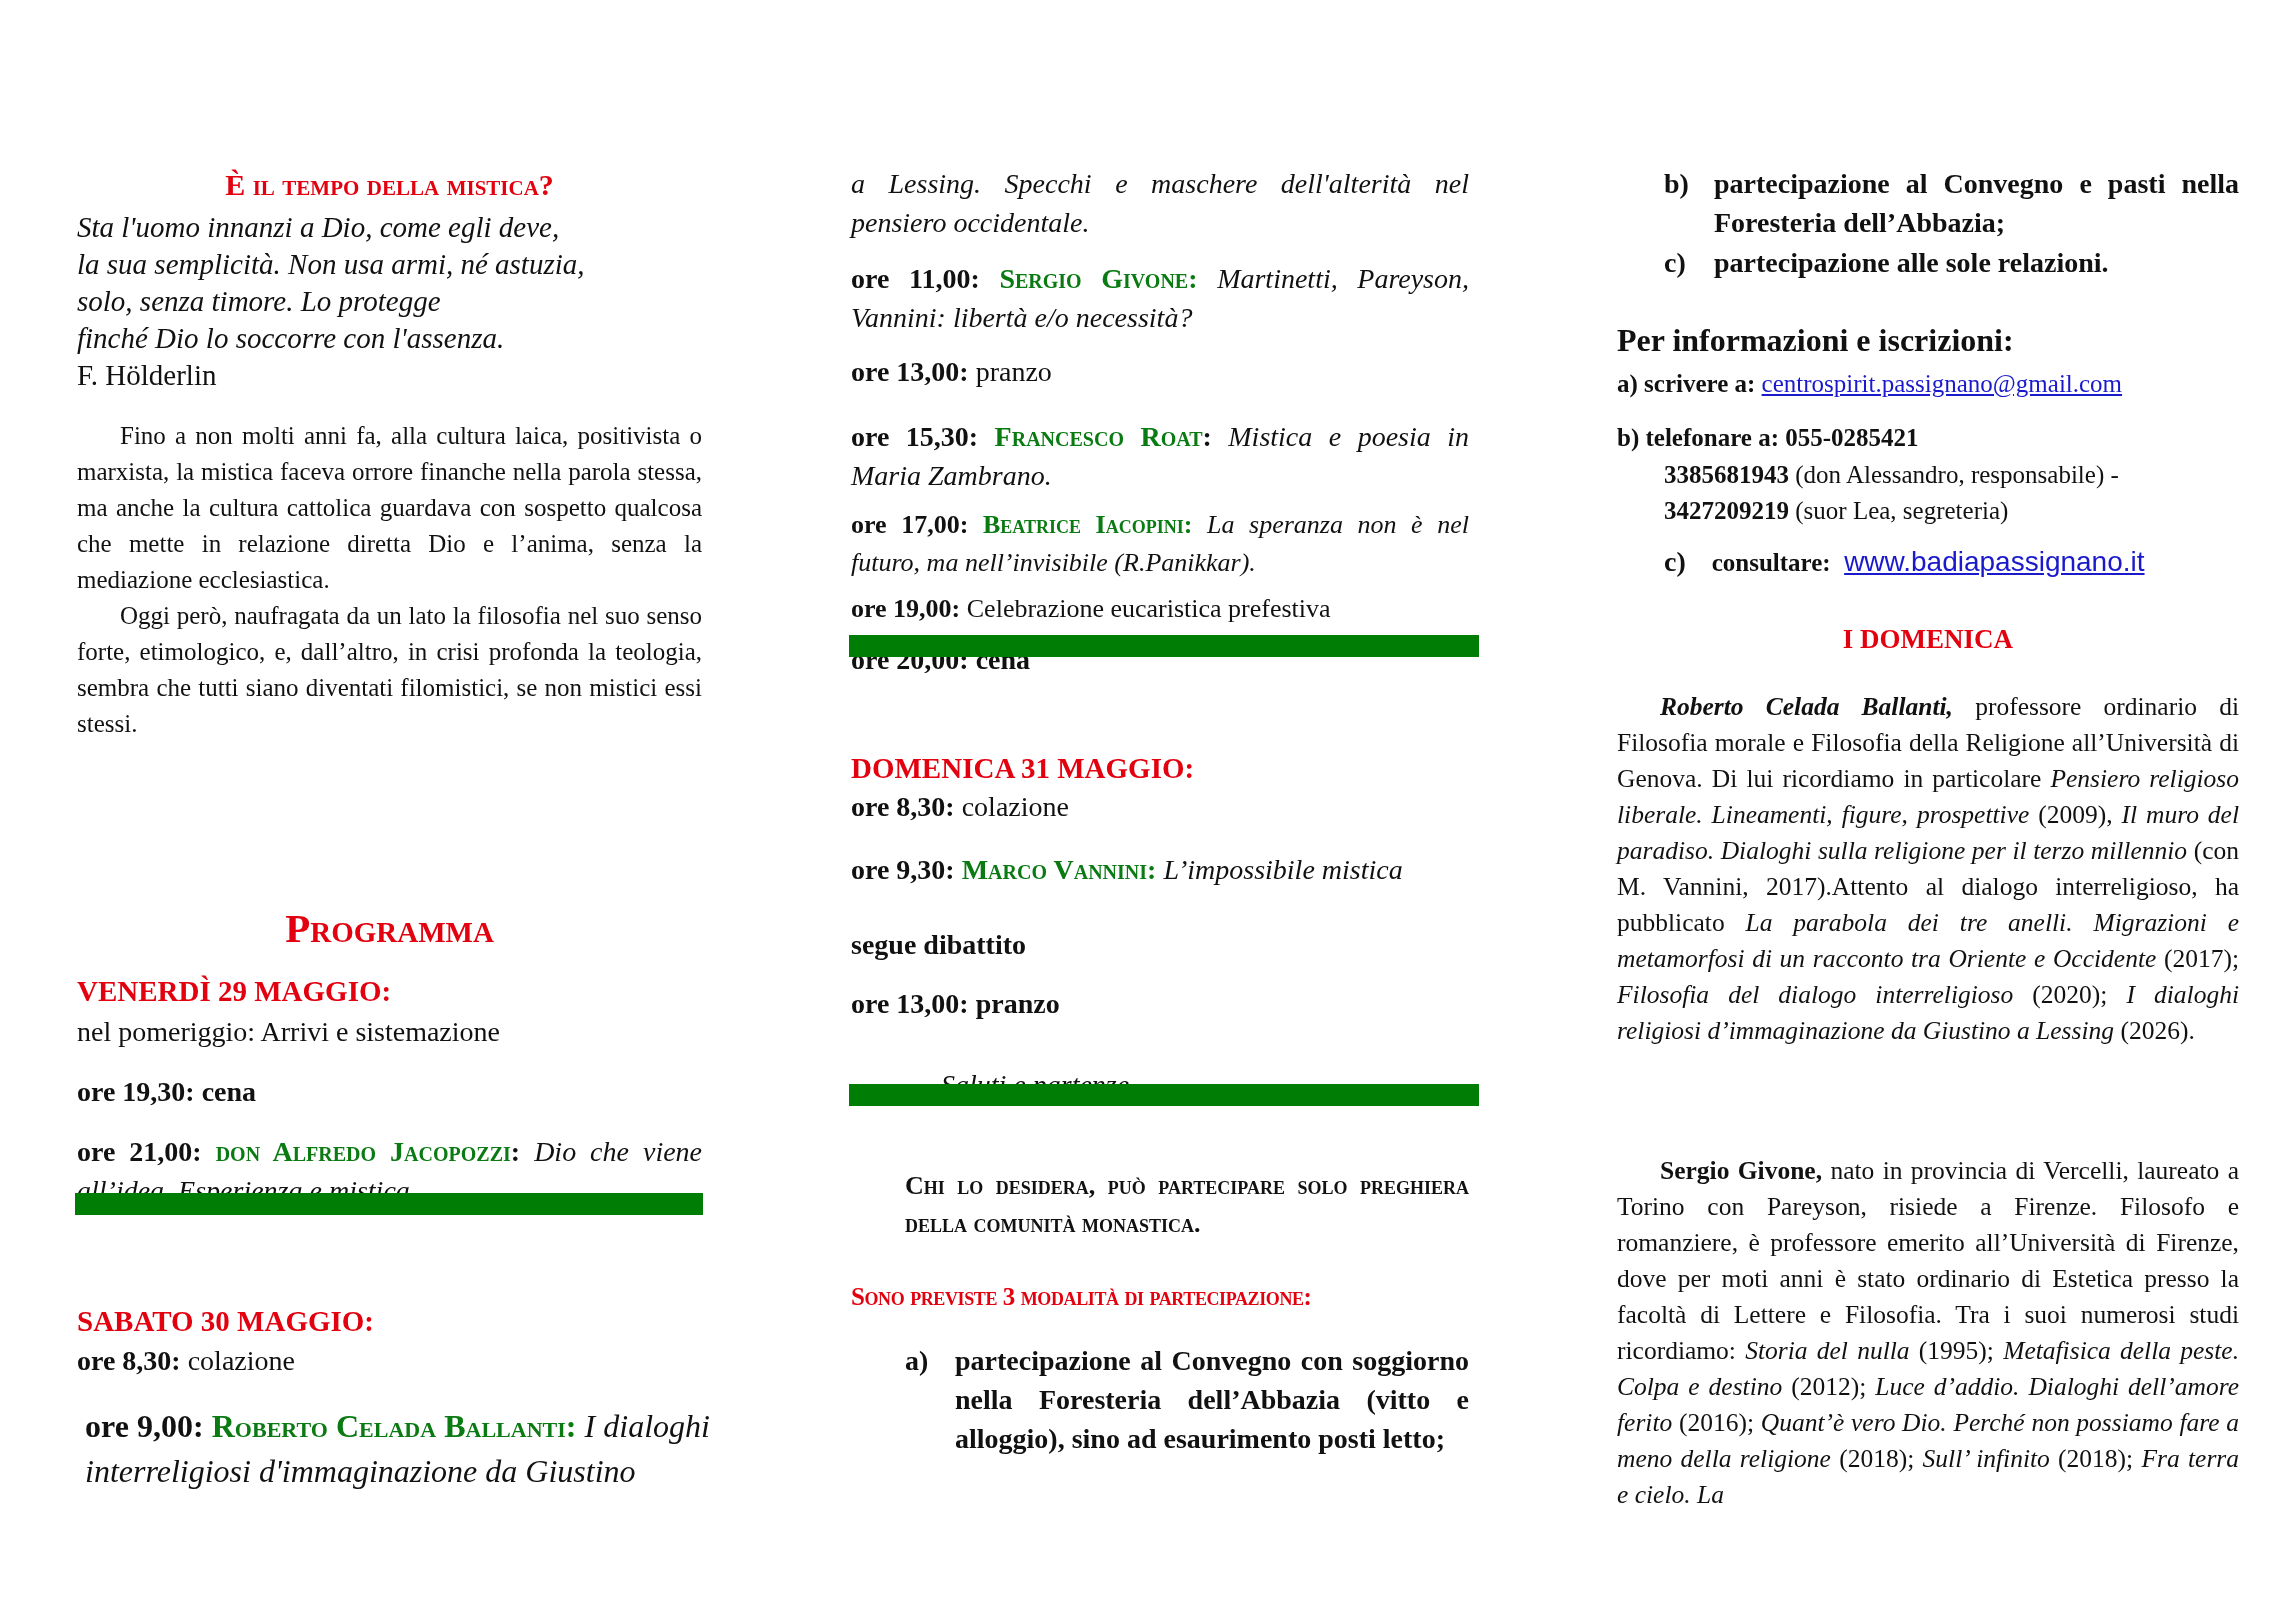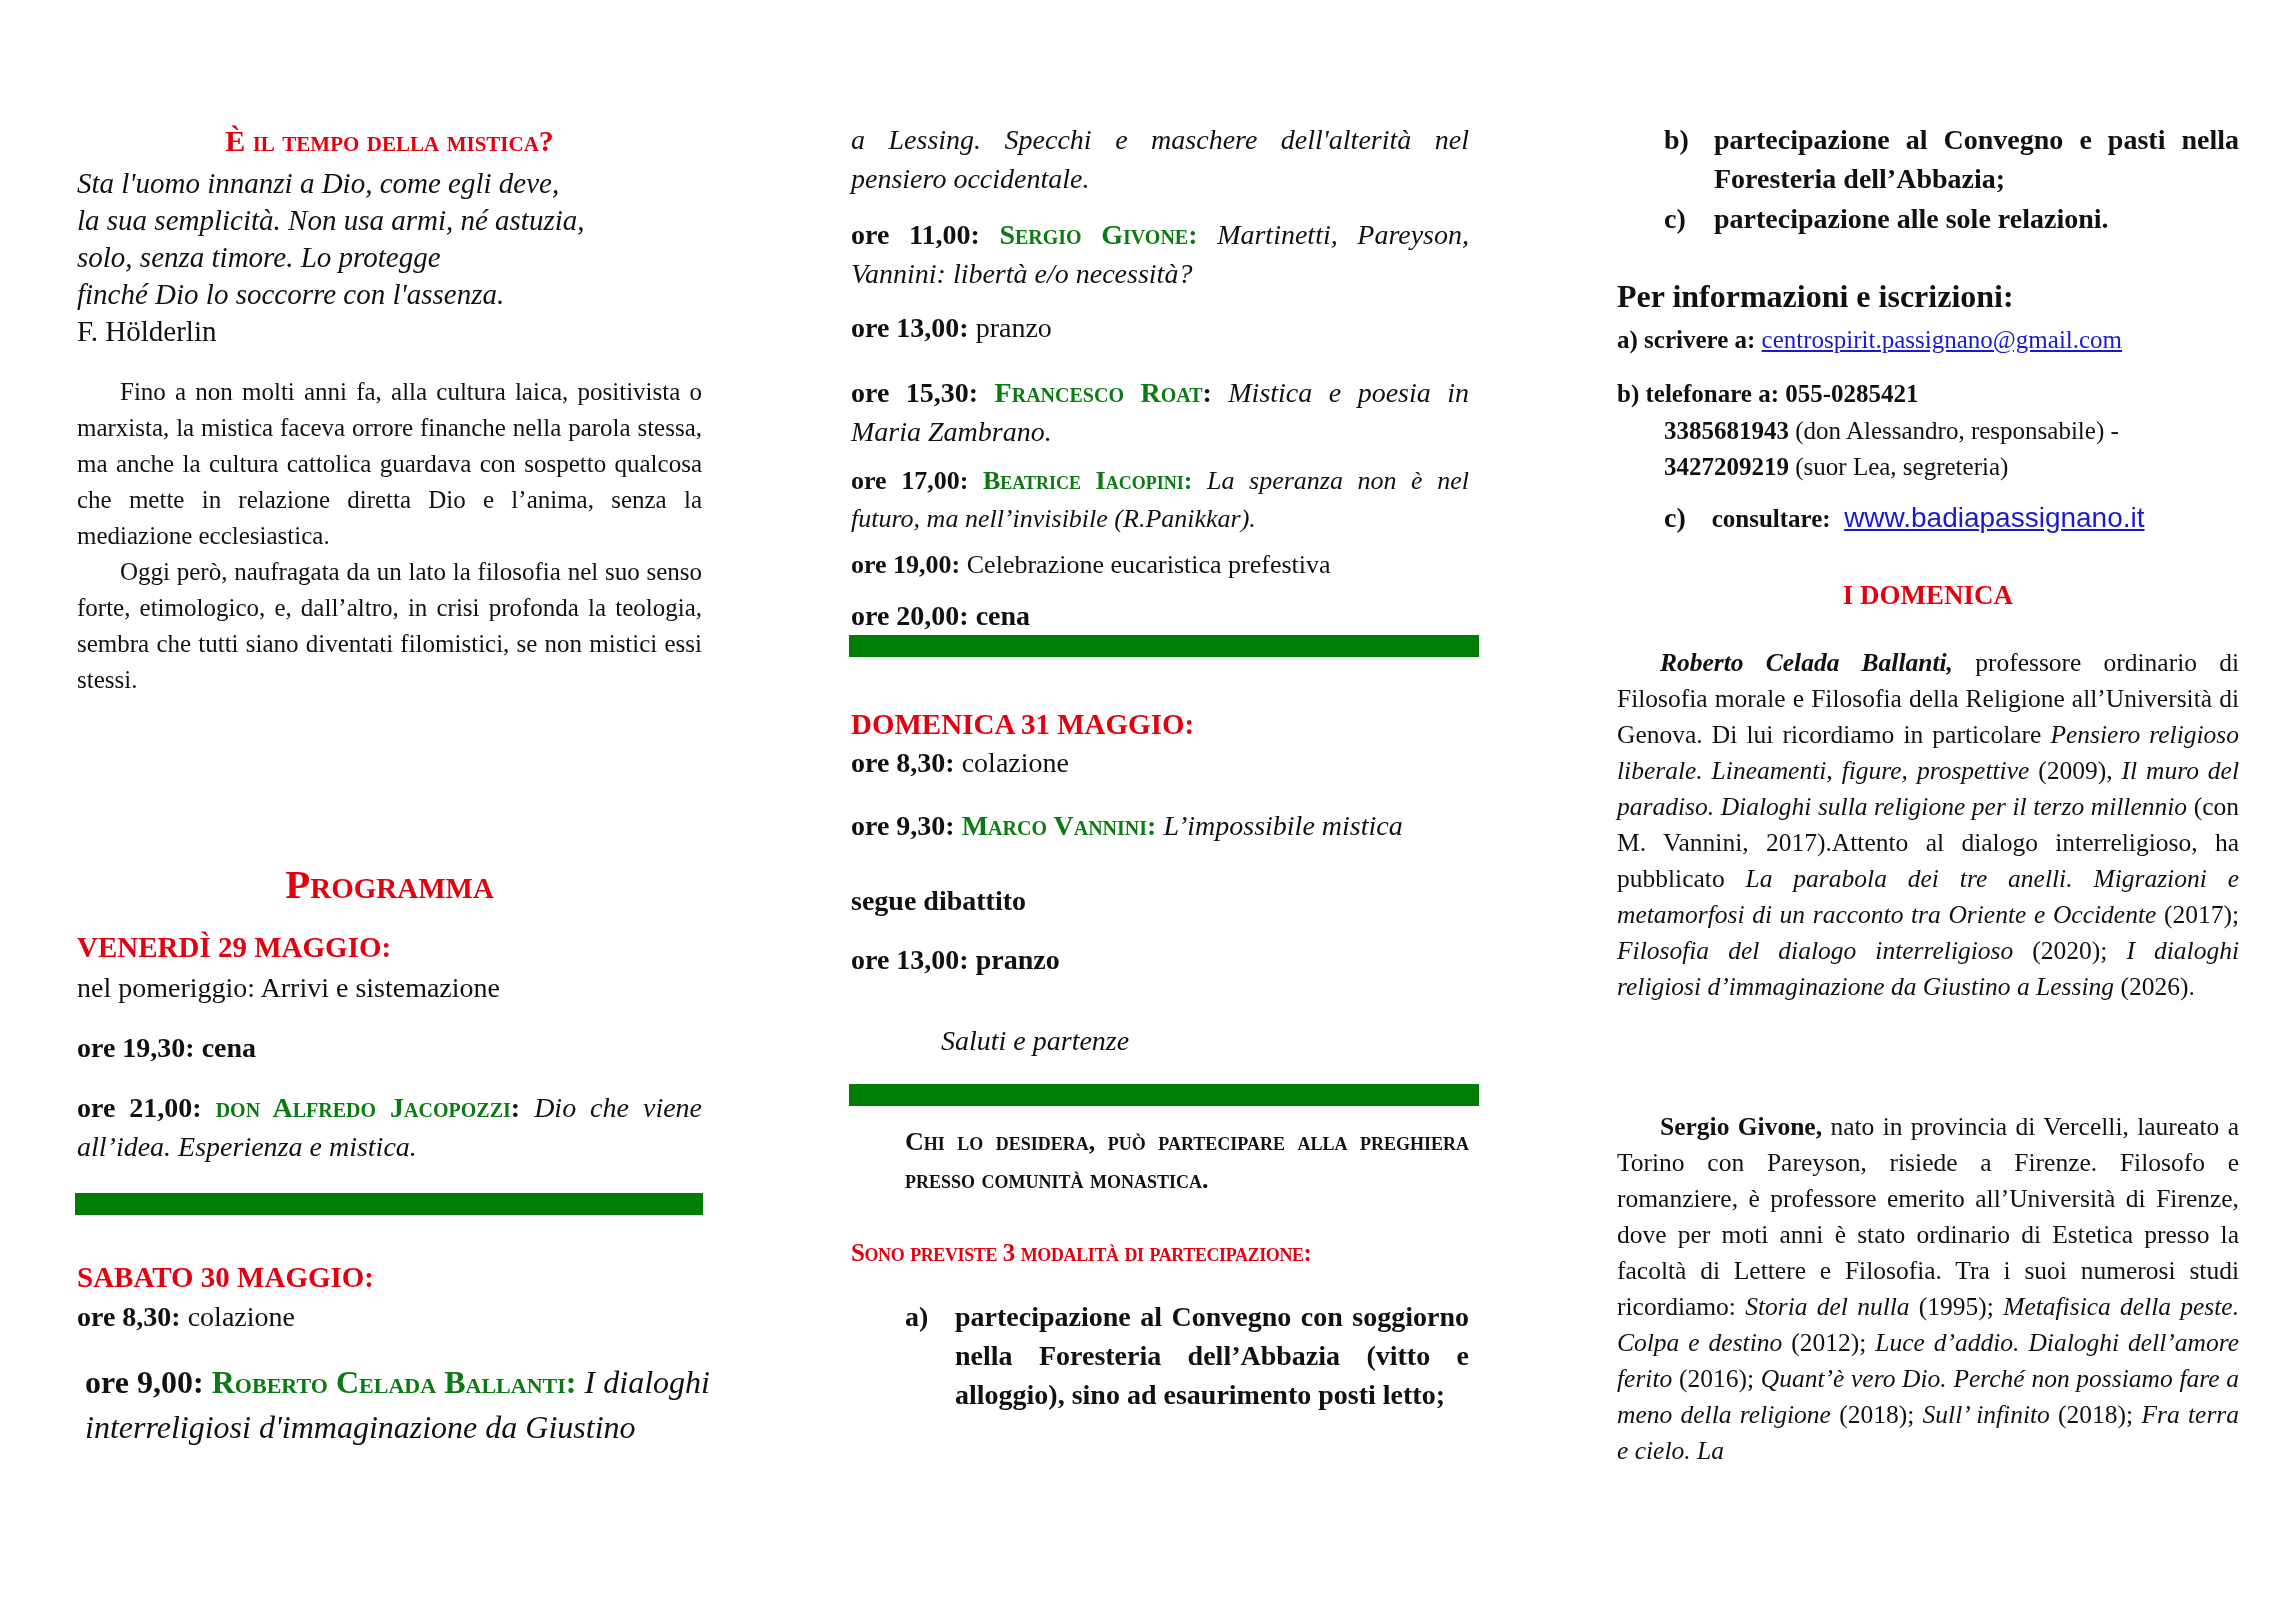--- a/index.html
+++ b/index.html
@@ -2,21 +2,21 @@
 <html style="font-size:14.3px"><head>
 <meta charset="utf-8">
 <style>
   html, body { margin: 0; padding: 0; background: #ffffff; }
   body { width: 2293px; height: 1616px; position: relative; overflow: hidden;
          font-family: "Liberation Serif", "DejaVu Serif", serif; color: #111; }
   .col { position: absolute; top: 0; }
   .col1 { left: 77px; width: 625px; }
   .col2 { left: 851px; width: 618px; }
   .col3 { left: 1617px; width: 622px; }
-  .abs { position: absolute; }
+  .abs { position: absolute; margin-top: 44px; }
   .red { color: #e3000f; }
   .green { color: #0a7a12; }
   .sc { font-variant: small-caps; }
   .b { font-weight: bold; }
   .i { font-style: italic; }
   .just { text-align: justify; }
   .line { font-size: 27px; line-height: 36px; }
   .title-red { font-weight: bold; color: #e3000f; }
   .bar { position: absolute; height: 21.5px; background: #007d05; }
   p { margin: 0; }
@@ -123,21 +123,21 @@
   </div>
   <div class="abs b" style="top:885px; left:0; font-size:28px;">segue dibattito</div>
   <div class="abs b" style="top:944px; left:0; font-size:28px;">
     <span>ore 13,00:</span>
     <span>pranzo</span>
   </div>
   <div class="abs i" style="top:1025px; left:90px; font-size:28px;">Saluti e partenze</div>
 
   <div class="bar" style="top:1084px; left:-1.8px; width:630px;"></div>
 
-  <div class="abs b sc just" style="top:1123px; left:54px; width:564px; font-size:26px; line-height:38px;">Chi lo desidera, può partecipare alla preghiera presso comunità monastica.</div>
+  <div class="abs b sc just" style="top:1123px; left:54px; width:564px; font-size:26px; line-height:38px;">Chi lo desidera, può partecipare solo preghiera della comunità monastica.</div>
 
   <div class="abs b sc red" style="top:1239px; left:0; width:618px; font-size:25px; letter-spacing:-0.4px;">Sono previste 3 modalità di partecipazione:</div>
 
   <div class="abs hang" style="top:1297px; left:54px; width:564px; font-size:28px; line-height:39px;">
     <span class="lbl">a)</span>
     <span class="txt">partecipazione al Convegno con soggiorno nella Foresteria dell’Abbazia (vitto e alloggio), sino ad esaurimento posti letto;</span>
   </div>
 </div>
 
 <div class="col col3">

